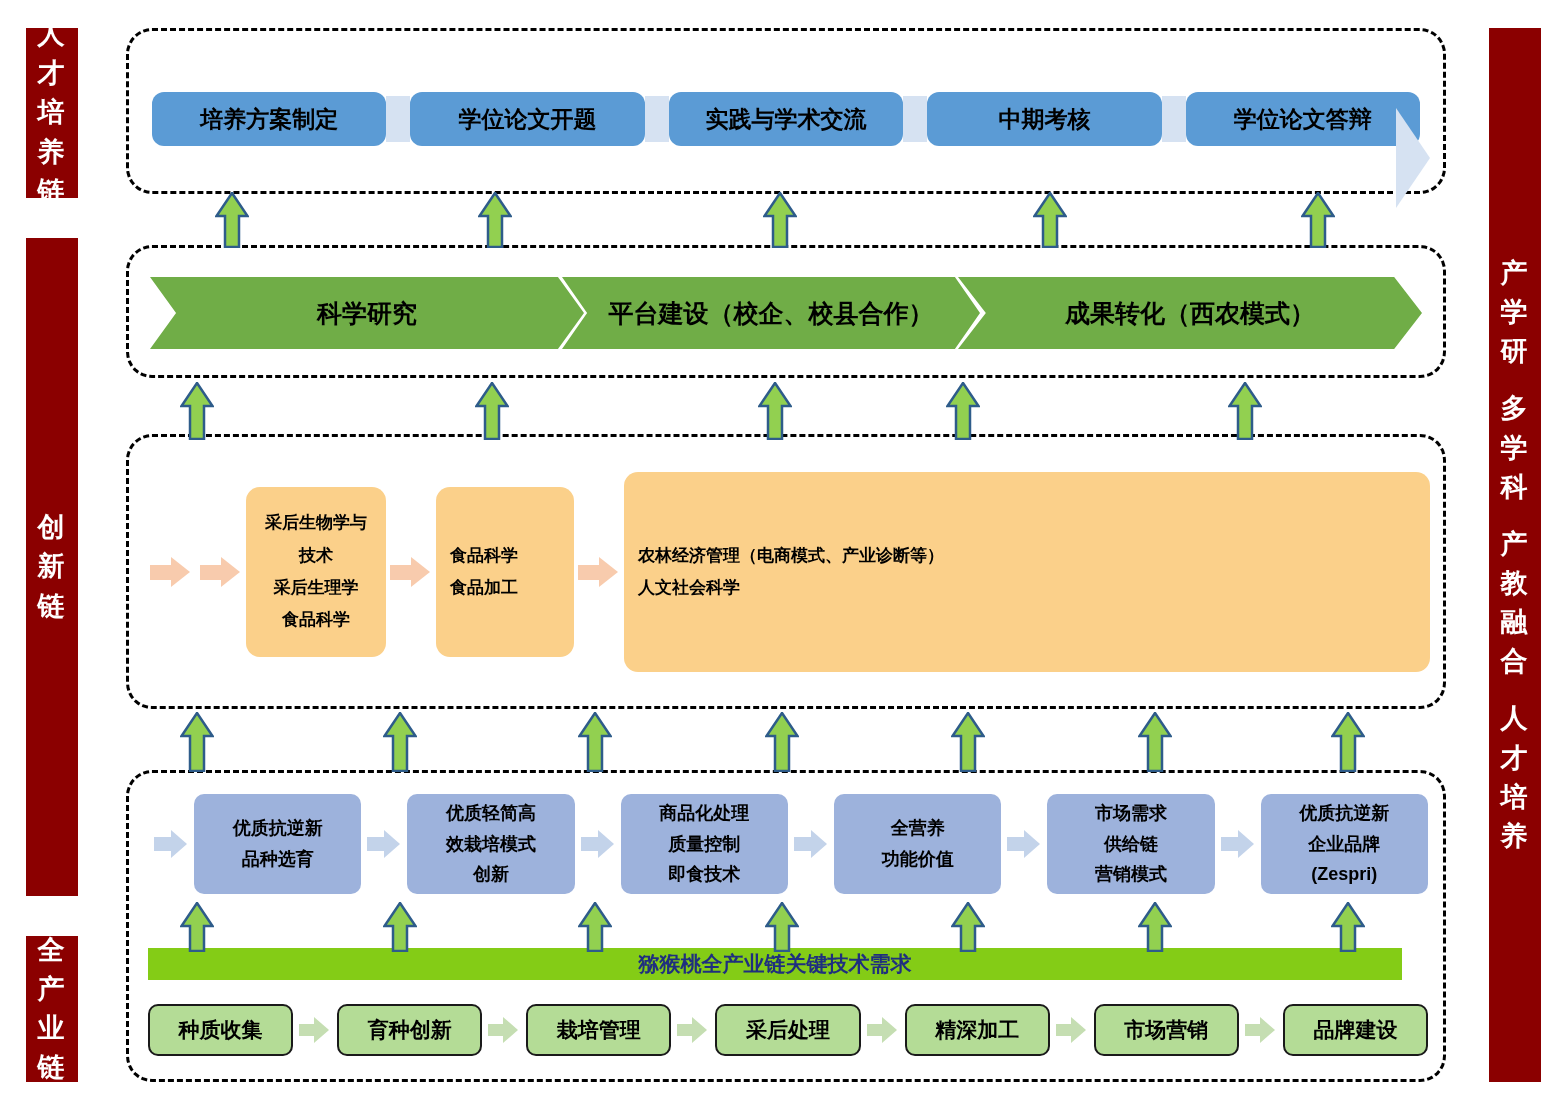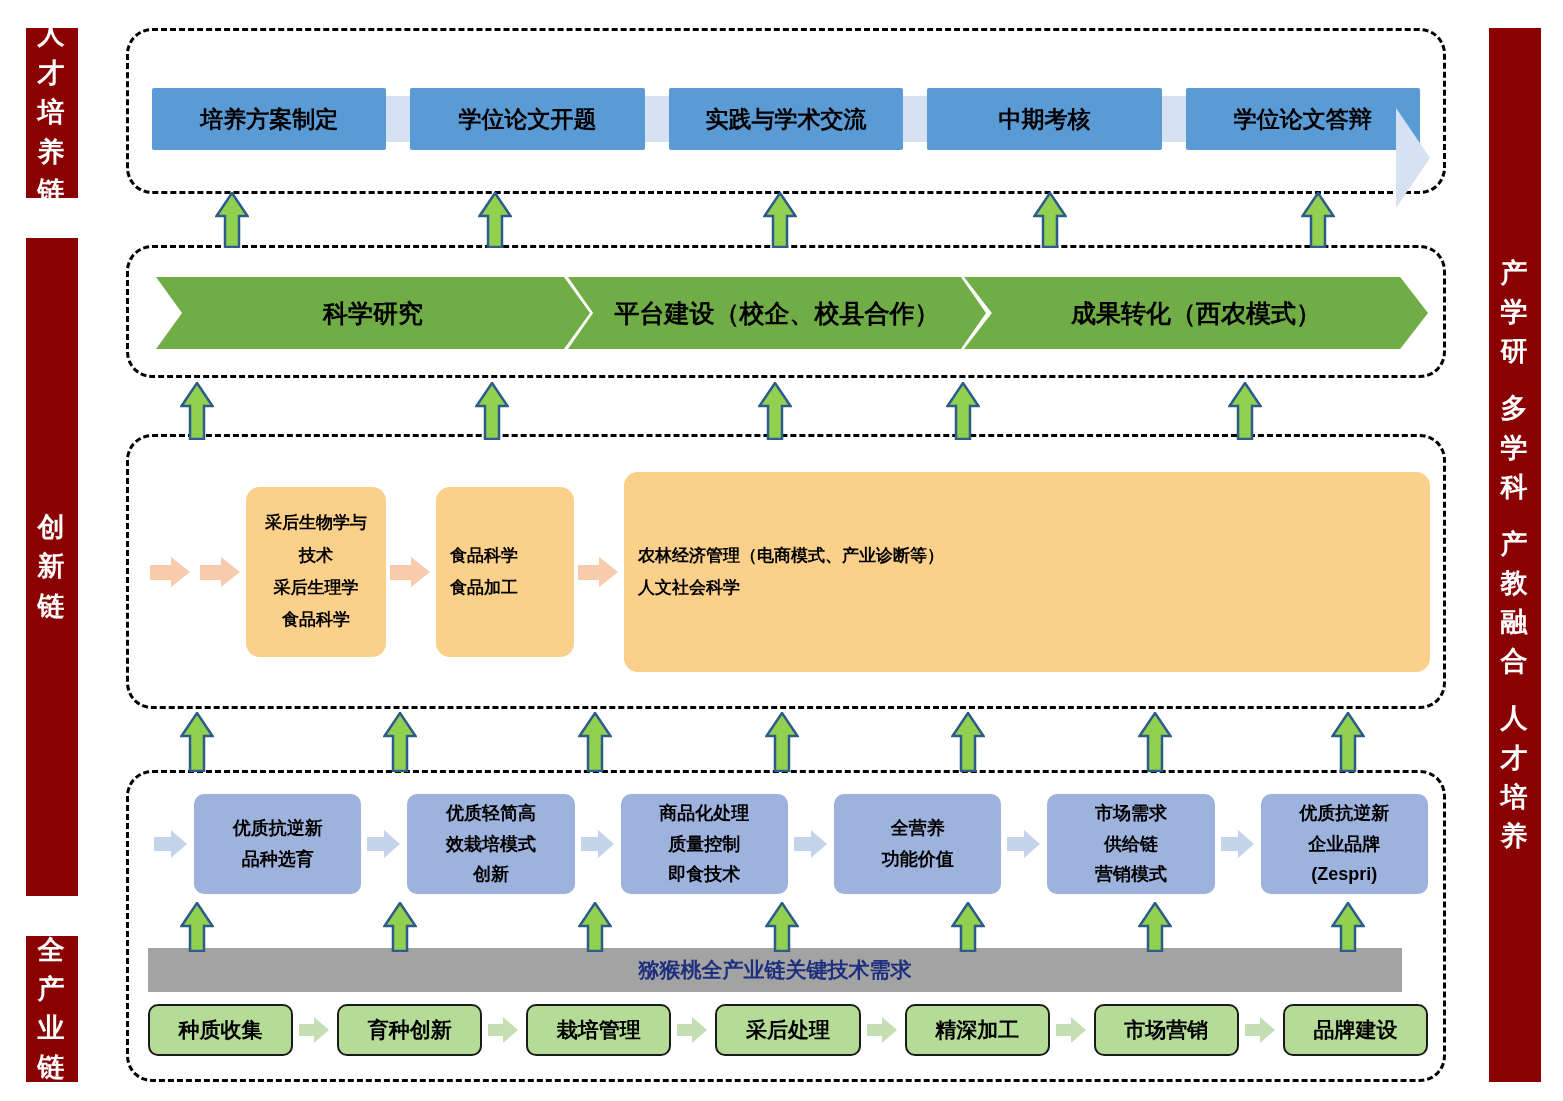--- a/index.html
+++ b/index.html
@@ -46,23 +46,23 @@
   #box-orange   { left: 126px; top: 434px; width: 1320px; height: 275px; }
   #box-industry { left: 126px; top: 770px; width: 1320px; height: 312px; }
 
   
   #talent-row {
     position: absolute; left: 152px; top: 88px;
     width: 1268px; height: 62px;
     display: flex; align-items: center;
   }
   .pill {
-    height: 62px;
+    height: 54px;
     background: #5B9BD5;
-    border-radius: 2px;
+    border-radius: 12px;
     display: flex; align-items: center; justify-content: center;
     color: #000000; font-weight: bold; font-size: 23px;
     flex: 1 1 0;
     white-space: nowrap;
   }
   .pill-gap {
     width: 24px; height: 46px;
     background: #D6E2F2;
     flex: 0 0 24px;
   }
@@ -70,21 +70,21 @@
     position: absolute;
     right: -10px; top: 20px;
     width: 0; height: 0;
     border-top: 50px solid transparent;
     border-bottom: 50px solid transparent;
     border-left: 34px solid #D6E2F2;
   }
 
   
   #green-row {
-    position: absolute; left: 156px; top: 277px;
+    position: absolute; left: 150px; top: 277px;
     width: 1272px; height: 84px;
     display: flex;
   }
   .chev {
     background: #70AD47;
     height: 72px;
     display: flex; align-items: center; justify-content: center;
     color: #000000; font-weight: bold; font-size: 25px;
     white-space: nowrap;
     position: relative;
@@ -168,22 +168,22 @@
     position: absolute; left: 17px; top: 0;
     width: 0; height: 0;
     border-top: 14px solid transparent;
     border-bottom: 14px solid transparent;
     border-left: 16px solid #C3D3EA;
   }
 
   
   #grey-band {
     position: absolute; left: 148px; top: 948px;
-    width: 1254px; height: 44px;
-    background: #a3a3a3;
+    width: 1254px; height: 32px;
+    background: #84cc16;
     display: flex; align-items: center; justify-content: center;
     color: #1F2F7F; font-weight: bold; font-size: 21px;
   }
 
   
   #greenline-row {
     position: absolute; left: 148px; top: 1002px;
     width: 1280px; height: 56px;
     display: flex; align-items: center;
   }

